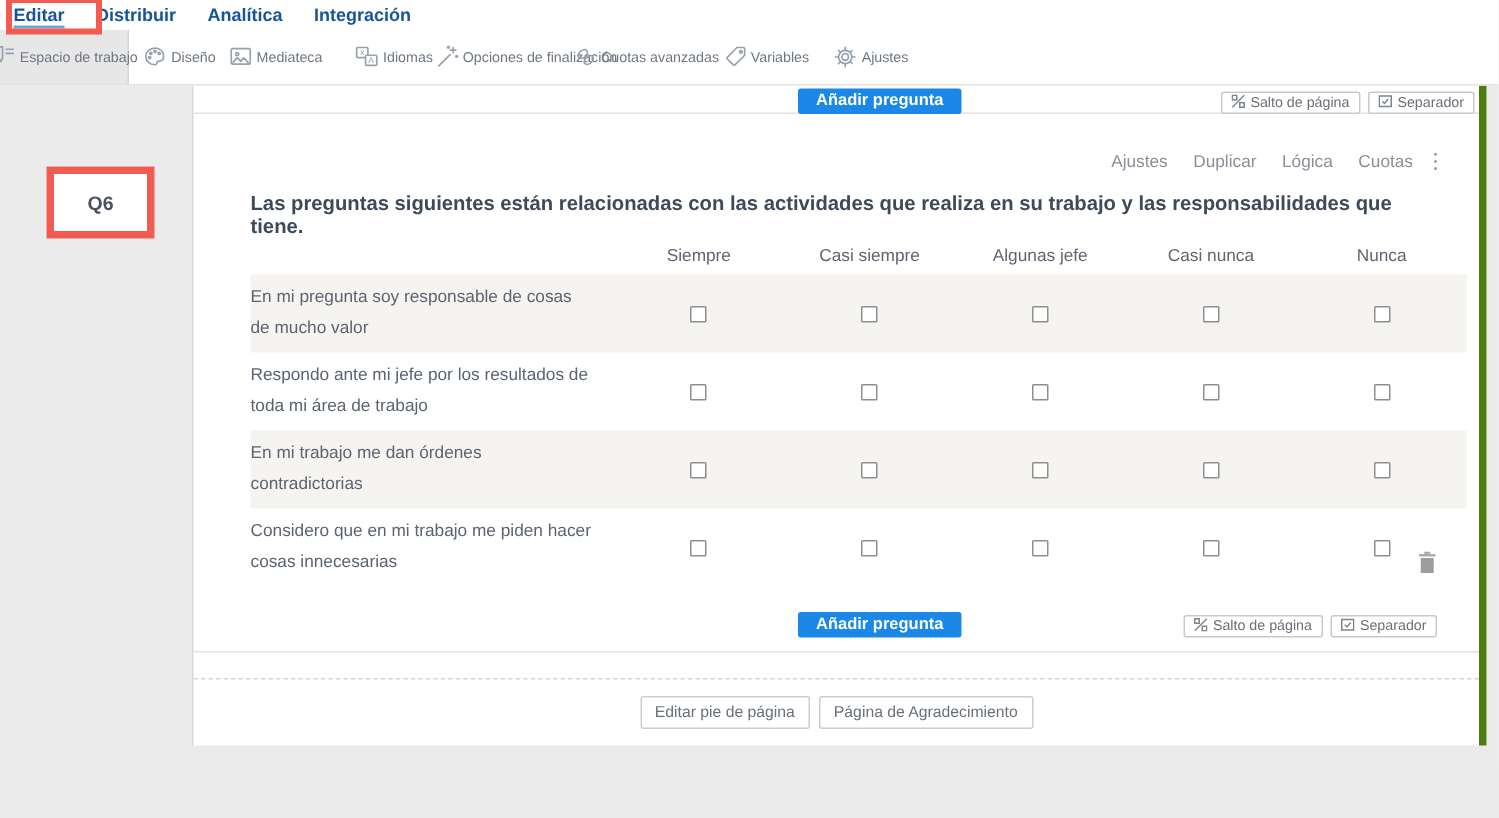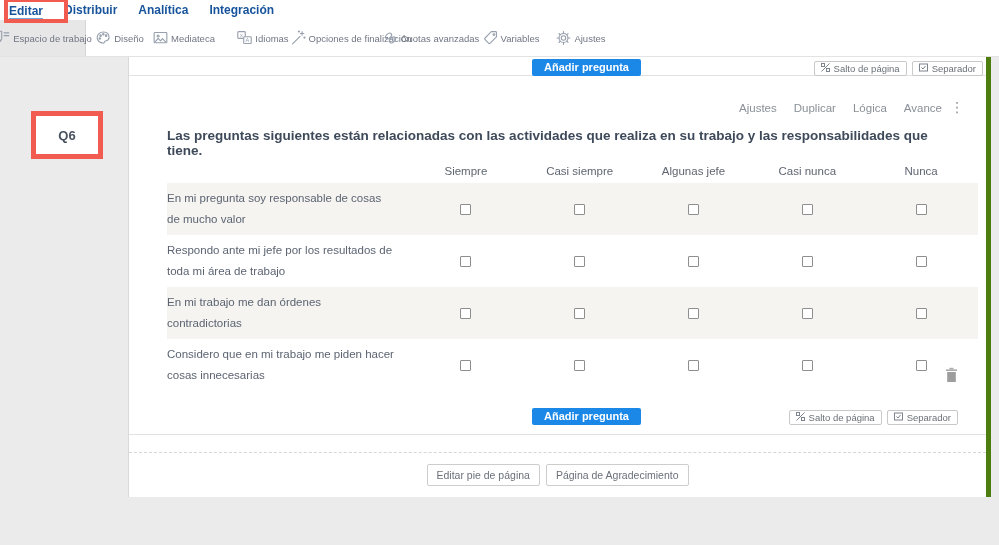--- a/index.html
+++ b/index.html
@@ -196,21 +196,21 @@
       <span>Separador</span>
     </button>
   </div>
 
   <div class="hline" style="top:377px"></div>
 
   <div class="q-menu">
     <span class="q-menu-item">Ajustes</span>
     <span class="q-menu-item">Duplicar</span>
     <span class="q-menu-item">Lógica</span>
-    <span class="q-menu-item">Avance</span>
+    <span class="q-menu-item">Cuotas</span>
   </div>
   <span class="kebab">⋮</span>
 
   <div class="q-title">Las preguntas siguientes están relacionadas con las actividades que realiza en su trabajo y las responsabilidades que tiene.</div>
 
   <div class="q-table">
     <div class="t-head">
       <div class="t-label"></div>
       <div class="t-cell">Siempre</div>
       <div class="t-cell">Casi siempre</div>

